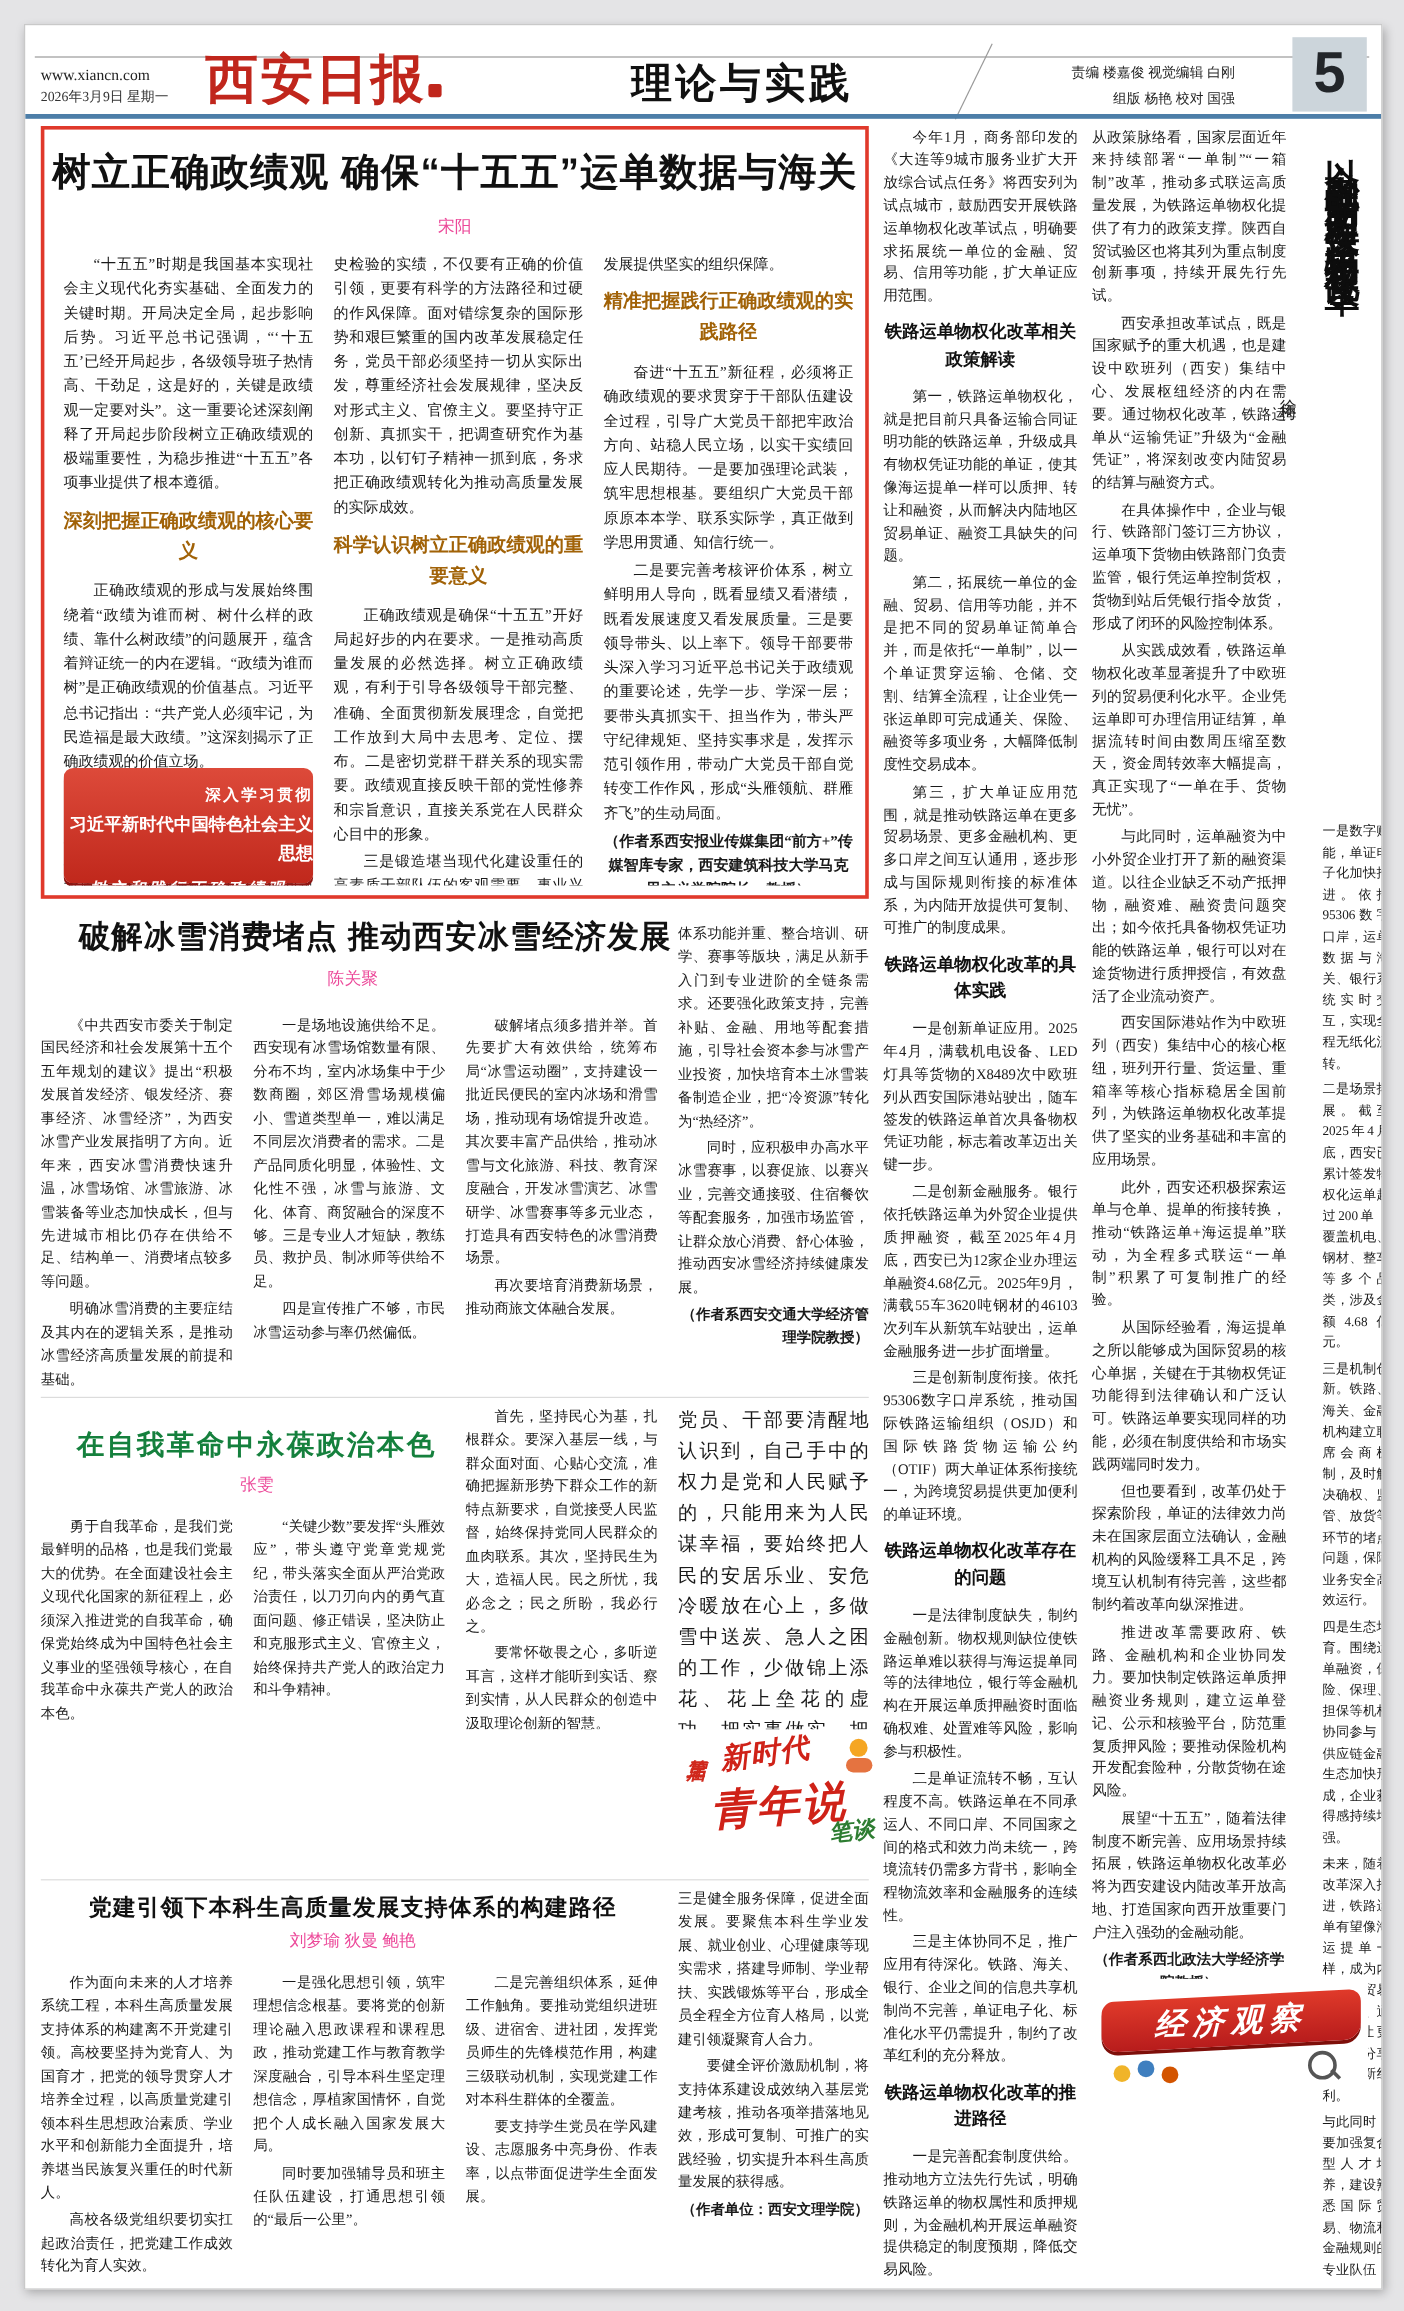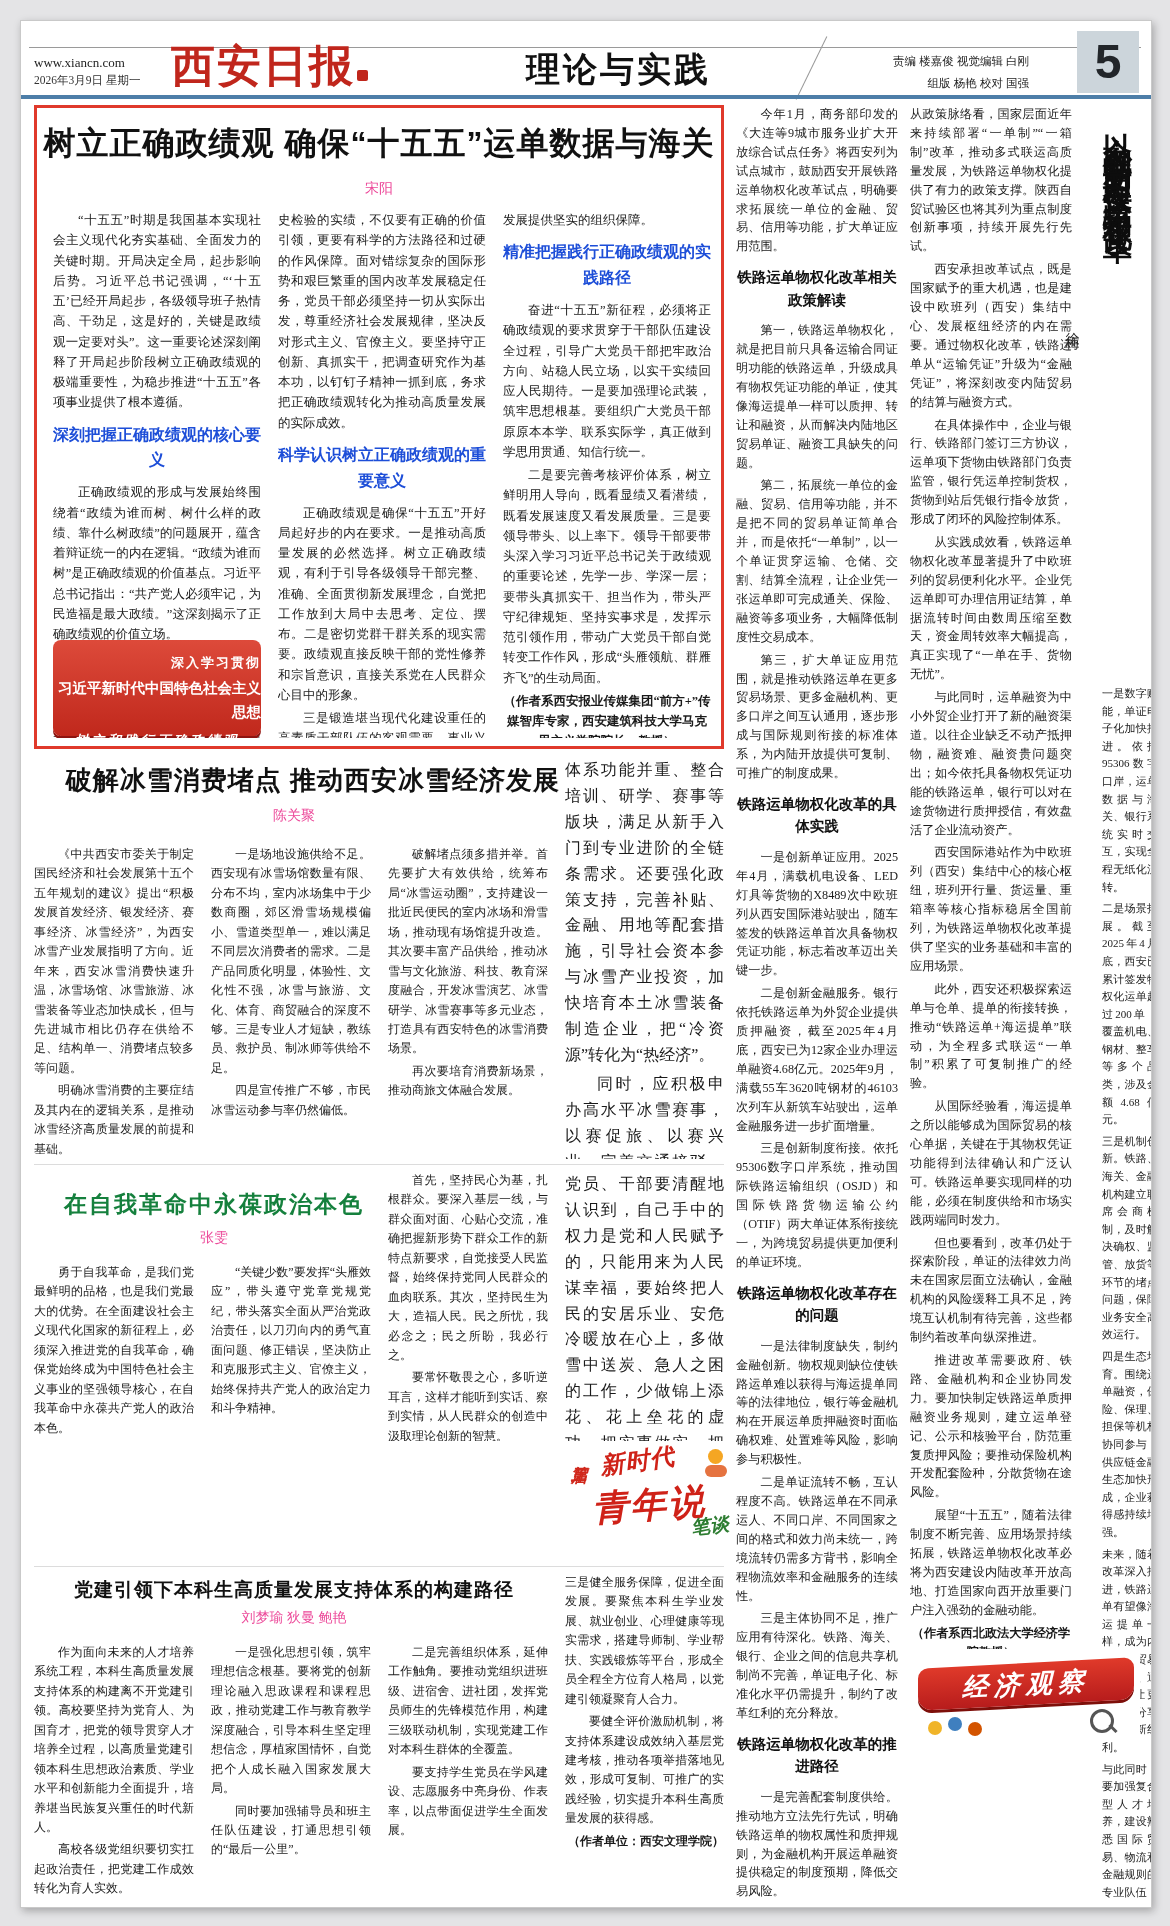--- a/index.html
+++ b/index.html
@@ -23,21 +23,21 @@
            line-height:62px;}
   .bluebar{position:absolute;left:0;top:74px;width:1130px;height:4px;background:#4d7ea8;}
   
   .redbox{position:absolute;left:13px;top:84px;width:690px;height:644px;border:3px solid #e0392b;box-sizing:border-box;}
   .maintitle{font-size:32px;font-weight:bold;letter-spacing:1px;text-align:center;color:#111;}
   .byline{font-size:14px;text-align:center;color:#ec4899;}
   .bodycol{position:absolute;overflow:hidden;font-size:12.5px;line-height:1.62;text-align:justify;}
   .bodycol p{margin:0 0 3px 0;text-indent:2em;}
   .bodycol p.cont{text-indent:0;}
   .subhead{font-family:"Liberation Sans","DejaVu Sans",sans-serif;font-weight:bold;font-size:16px;
-           text-align:center;text-indent:0 !important;margin:9px 0 !important;color:#1d4ed8;}
+           text-align:center;text-indent:0 !important;margin:9px 0 !important;color:#a16207;}
   .promo{position:absolute;left:0;bottom:2px;right:0;height:96px;border-radius:8px;
          background:linear-gradient(#dd4a3a,#c0281c);color:#fff;text-align:center;
          box-shadow:0 3px 0 #8e1410;padding-top:12px;box-sizing:border-box;}
   .promo .l1{font-size:13px;font-weight:bold;letter-spacing:2px;}
   .promo .l2{font-size:14.5px;font-weight:bold;letter-spacing:0;margin-top:4px;}
   .promo .l3{font-size:13.5px;font-weight:bold;font-style:italic;letter-spacing:3px;margin-top:6px;}
   .authnote{font-weight:bold;}
   .center{text-align:center;text-indent:0 !important;}
   .right-align{text-align:right;text-indent:0 !important;}
   
@@ -142,21 +142,21 @@
       <p>明确冰雪消费的主要症结及其内在的逻辑关系，是推动冰雪经济高质量发展的前提和基础。</p>
     </div>
     <div class="bodycol" style="left:177px;top:88px;width:160px;height:314px;font-size:12px;">
       <p>一是场地设施供给不足。西安现有冰雪场馆数量有限、分布不均，室内冰场集中于少数商圈，郊区滑雪场规模偏小、雪道类型单一，难以满足不同层次消费者的需求。二是产品同质化明显，体验性、文化性不强，冰雪与旅游、文化、体育、商贸融合的深度不够。三是专业人才短缺，教练员、救护员、制冰师等供给不足。</p>
       <p>四是宣传推广不够，市民冰雪运动参与率仍然偏低。</p>
     </div>
     <div class="bodycol" style="left:354px;top:88px;width:160px;height:314px;font-size:12px;">
       <p>破解堵点须多措并举。首先要扩大有效供给，统筹布局“冰雪运动圈”，支持建设一批近民便民的室内冰场和滑雪场，推动现有场馆提升改造。其次要丰富产品供给，推动冰雪与文化旅游、科技、教育深度融合，开发冰雪演艺、冰雪研学、冰雪赛事等多元业态，打造具有西安特色的冰雪消费场景。</p>
       <p>再次要培育消费新场景，推动商旅文体融合发展。</p>
     </div>
-    <div class="bodycol" style="left:531px;top:0;width:159px;height:402px;font-size:16px;">
+    <div class="bodycol" style="left:531px;top:12px;width:159px;height:402px;font-size:12px;">
       <p class="cont">体系功能并重、整合培训、研学、赛事等版块，满足从新手入门到专业进阶的全链条需求。还要强化政策支持，完善补贴、金融、用地等配套措施，引导社会资本参与冰雪产业投资，加快培育本土冰雪装备制造企业，把“冷资源”转化为“热经济”。</p>
       <p>同时，应积极申办高水平冰雪赛事，以赛促旅、以赛兴业，完善交通接驳、住宿餐饮等配套服务，加强市场监管，让群众放心消费、舒心体验，推动西安冰雪经济持续健康发展。</p>
       <p class="authnote right-align">（作者系西安交通大学经济管理学院教授）</p>
     </div>
   </section>
 
   <div class="divider" style="top:1143px;"></div>
 
   <section class="artblock" style="top:1150px;height:270px;">
     <h2 class="abs a3title sans" style="left:20px;top:18px;margin:0;width:320px;text-align:center;">在自我革命中永葆政治本色</h2>

